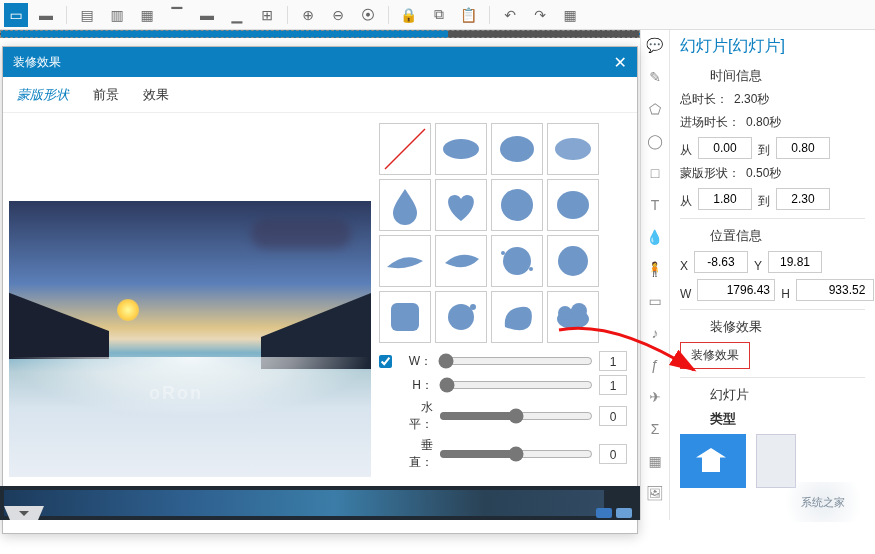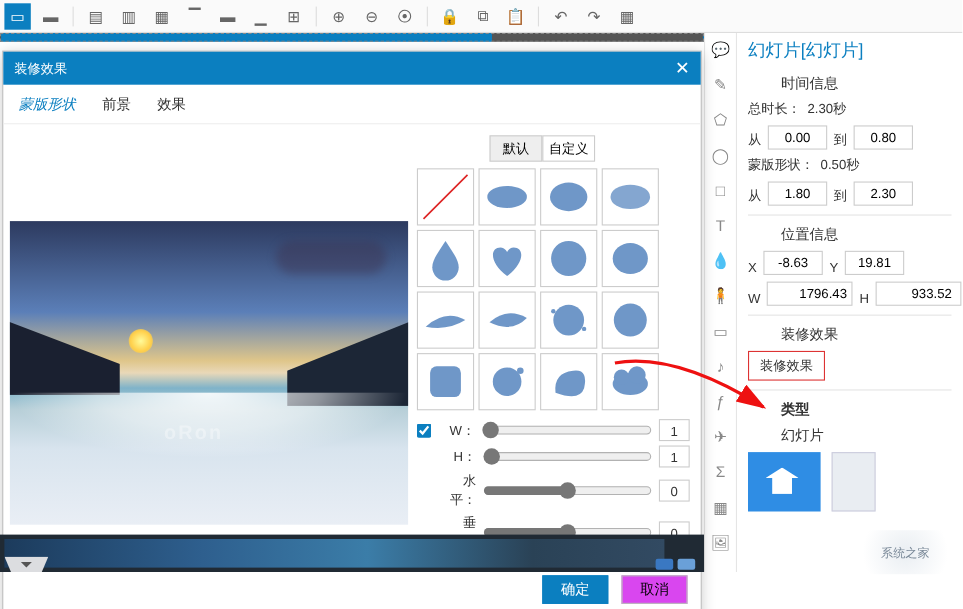--- a/index.html
+++ b/index.html
@@ -121,24 +121,20 @@
       <div class="dialog-body">
         <div class="preview">
           <div class="sun"></div>
             <div class="cloud"></div>
           <div class="hill-l"></div>
             <div class="hill-r"></div>
           <div class="foam"></div>
           <div class="wm">oRon</div>
         </div>
         <div class="shape-panel">
-          <div class="shape-tabs">
-            <div class="shape-tab active">默认</div>
-            <div class="shape-tab">自定义</div>
-          </div>
           <div class="shape-grid">
             <div class="sw">
                 <svg width="44" height="44">
                   <line x1="2" y1="42" x2="42" y2="2" stroke="#d22" stroke-width="1.5"></line>
                 </svg>
               </div>
             <div class="sw">
                 <svg width="44" height="44">
                   <ellipse cx="22" cy="22" rx="18" ry="10" fill="#6f97c8"></ellipse>
                 </svg>
@@ -283,20 +279,24 @@
 
   <div class="right-panel">
     <div class="rp-title">幻灯片[幻灯片]</div>
 
     <div class="rp-section-title">时间信息</div>
     <div class="rp-row">
       <span class="lbl">总时长：</span>
       <span class="txt">2.30秒</span>
     </div>
     <div class="rp-row">
+      <span class="lbl">进场时长：</span>
+      <span class="txt">0.80秒</span>
+    </div>
+    <div class="rp-row">
       <span class="lbl">从</span>
       <input value="0.00" style="">
       <span class="lbl">到</span>
       <input value="0.80" style="">
     </div>
     <div class="rp-row">
       <span class="lbl">蒙版形状：</span>
       <span class="txt">0.50秒</span>
     </div>
     <div class="rp-row">
@@ -319,22 +319,22 @@
       <input class="wide" value="1796.43" style="">
       <span class="lbl">H</span>
       <input class="wide" value="933.52" style="">
     </div>
 
     <hr class="rp-sep">
     <div class="rp-section-title">装修效果</div>
     <div class="eff-btn">装修效果</div>
 
     <hr class="rp-sep">
+    <div class="rp-section-title">幻灯片</div>
     <div class="rp-section-title" style="font-weight:600">类型</div>
-    <div class="rp-section-title">幻灯片</div>
     <div class="type-box">
       <div class="type-thumb"></div>
       <div style="width:40px;height:54px;background:#e9edf2;border:1px solid #ccd"></div>
     </div>
   </div>
 </div>
 
 <svg class="arrow" viewBox="0 0 150 80">
   <defs>
       <marker id="ah" markerWidth="10" markerHeight="10" refX="8" refY="3" orient="auto">

